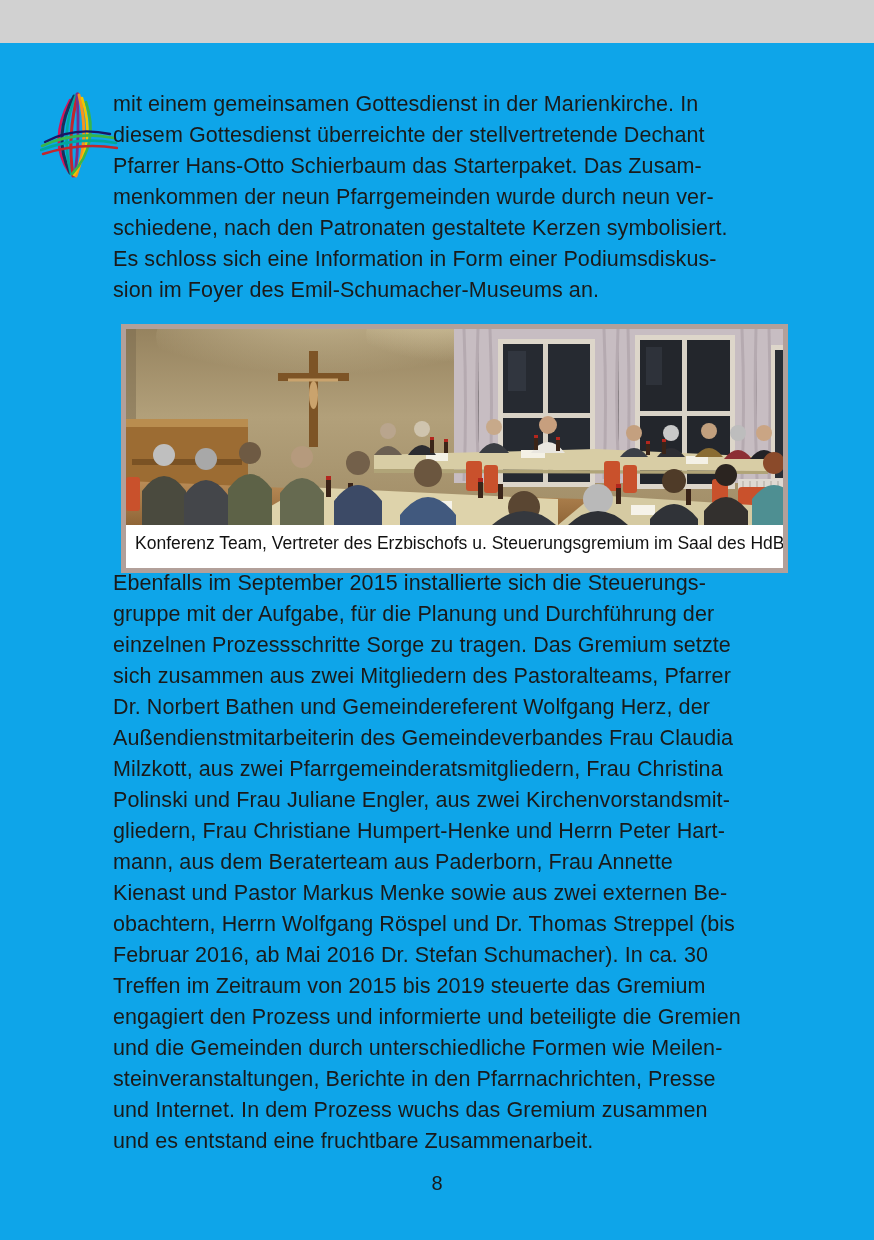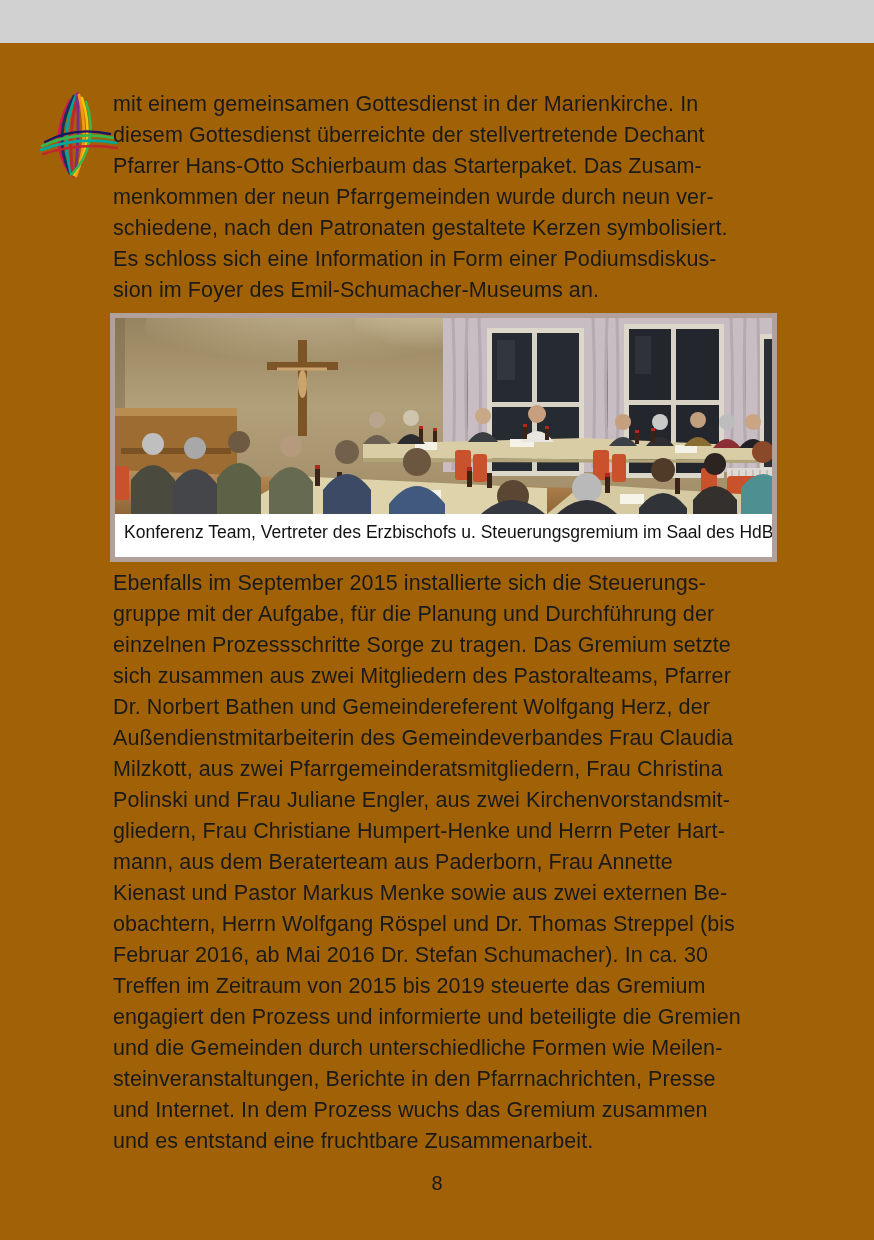--- a/index.html
+++ b/index.html
@@ -1,31 +1,31 @@
 <!DOCTYPE html>
 <html><head>
 <meta charset="utf-8">
 <style>
   html,body{margin:0;padding:0;background:#ffffff;}
   .page{
-    position:relative;width:874px;height:1240px;background:#a16207;
+    position:relative;width:874px;height:1240px;background:#0ea5e9;
     font-family:"Liberation Sans", sans-serif;color:#1a1a1a;overflow:hidden;
   }
   .top-band{position:absolute;top:0;left:0;width:874px;height:43px;background:#d1d1d1;}
   .logo{position:absolute;left:40px;top:86px;width:78px;height:98px;}
   .para{
     position:absolute;left:113px;width:710px;
     font-size:21.5px;line-height:31px;letter-spacing:0.1px;
     white-space:pre;color:#1a1a1a;
   }
   .para-1{top:89px;}
   .para-2{top:568px;}
   .photo-figure{
     position:absolute;left:105px;top:308px;width:667px;height:249px;
-    box-sizing:border-box;border:5px solid #b2a09a;background:#ffffff;margin:5px;
+    box-sizing:border-box;border:5px solid #b2a09a;background:#ffffff;margin:16px;
   }
   .photo-svg{display:block;width:657px;height:196px;}
   .photo-caption{
     display:block;padding:7px 9px 0 9px;font-size:17.5px;line-height:22px;color:#111111;
     white-space:nowrap;overflow:hidden;
   }
   .page-number{
     position:absolute;top:1172px;left:0;width:874px;text-align:center;
     font-size:20px;color:#1a1a1a;
   }

